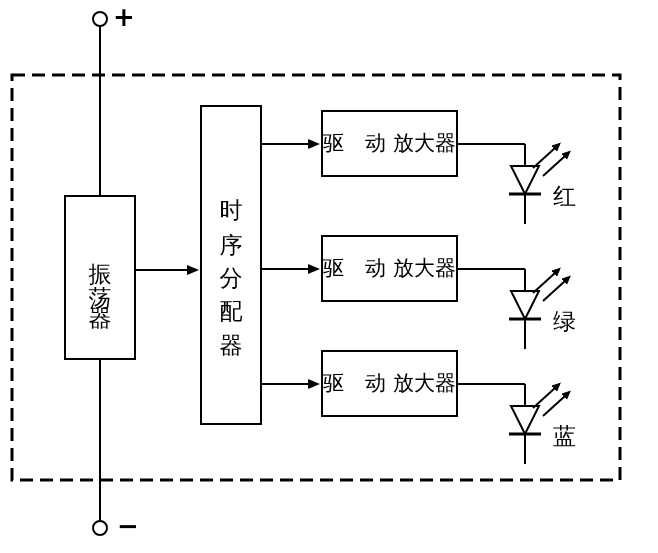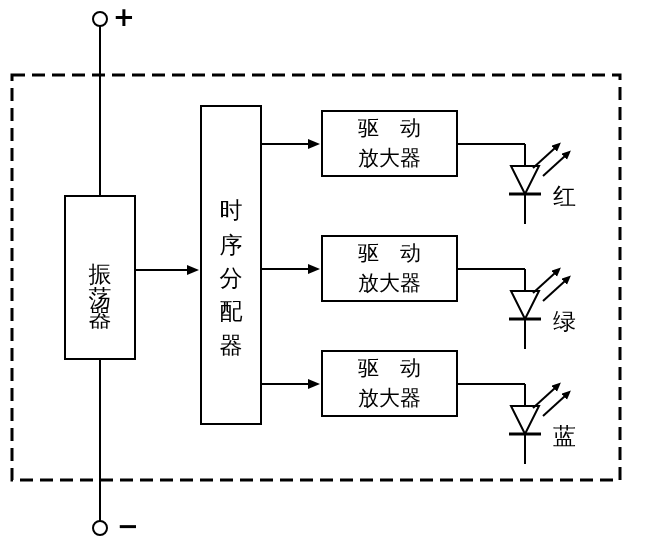--- a/index.html
+++ b/index.html
@@ -27,21 +27,21 @@
   .vtext {
     writing-mode: vertical-lr;
     text-orientation: upright;
     font-size: 23px;
     line-height: 1;
     color: #000000;
   }
   .osc-text  { letter-spacing: 22px; }
   .dist-text { letter-spacing: 34px; }
 
-  .amp { flex-direction: column; gap: 7px; }
+  .amp { flex-direction: row; gap: 7px; }
   .amp .amp-line {
     font-size: 21px;
     line-height: 1.1;
     color: #000000;
     white-space: pre;
     text-align: center;
   }
 
   .float-label {
     position: absolute;

